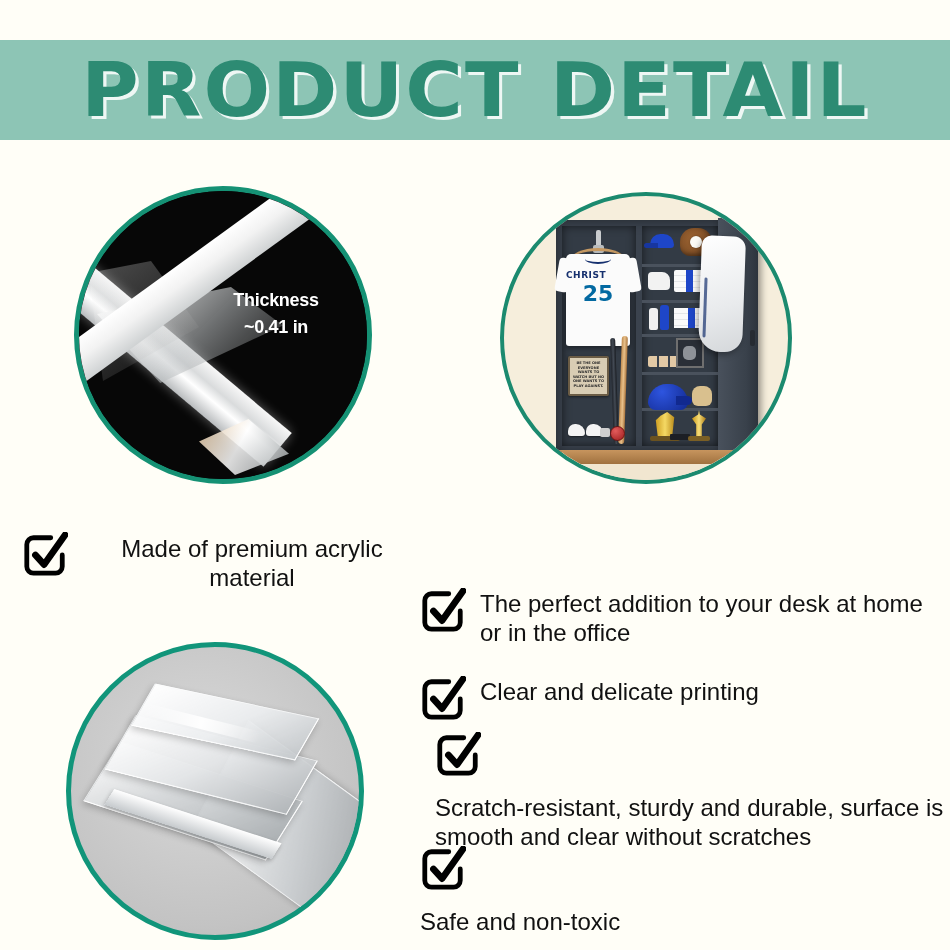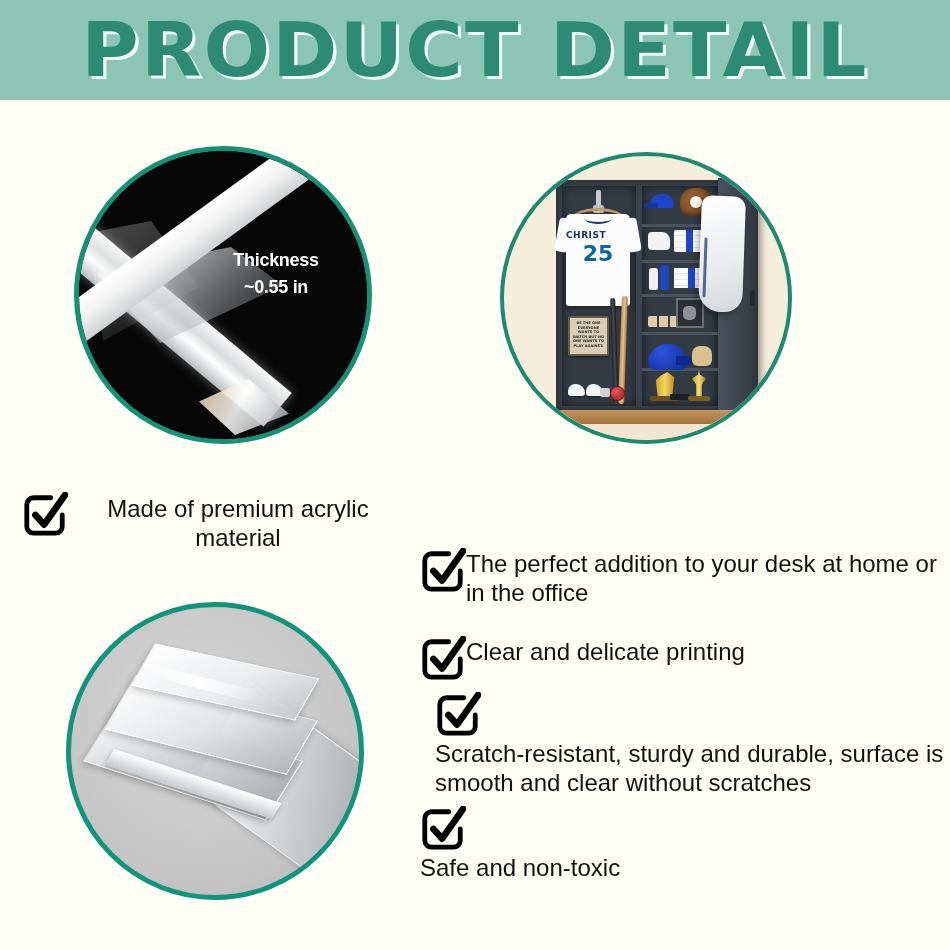--- a/index.html
+++ b/index.html
@@ -2,21 +2,21 @@
 <html><head>
 <meta charset="utf-8">
 <style>
   html,body{margin:0;padding:0;}
   body{
     width:950px;height:950px;overflow:hidden;
     background:#FFFEF7;
     font-family:"Liberation Sans", sans-serif;
     position:relative;
   }
-  .page{position:relative;width:950px;height:838px;}
+  .page{position:relative;width:950px;height:838px;margin-top:40px;}
 
   
   .header-band{
     position:absolute;left:0;top:0;width:950px;height:100px;
     background:#8DC5B5;
     overflow:hidden;
   }
   .header-title{
     position:absolute;left:0;top:4px;width:950px;
     text-align:center;
@@ -322,21 +322,21 @@
     transform:rotate(18deg) skewX(-14deg);
     box-shadow:0 2px 4px rgba(0,0,0,.25);
   }
   .sheet-hl{
     position:absolute;left:70px;top:70px;width:120px;height:12px;
     background:linear-gradient(90deg,rgba(255,255,255,0),rgba(255,255,255,.95),rgba(255,255,255,0));
     transform:rotate(14deg);
   }
 
   
-  .check-item{position:absolute;display:flex;align-items:flex-start;}
+  .check-item{position:absolute;display:flex;align-items:flex-start;gap:14px;}
   .chk{flex:0 0 auto;width:46px;height:46px;position:relative;}
   .chk svg{display:block;width:46px;height:46px;}
   .chk-text{
     color:#111;
     font-family:"Liberation Sans", sans-serif;
     font-size:24px;line-height:29px;
   }
 
   #item-acrylic{left:22px;top:492px;width:420px;}
   #item-acrylic .chk-text{text-align:center;width:340px;padding-top:2px;}
@@ -360,21 +360,21 @@
 
   <div class="circle" id="circle-thickness">
     <div class="blk-inner"></div>
     <div class="wedge-a"></div>
     <div class="wedge-face"></div>
     <div class="wedge-dark"></div>
     <div class="wedge-b"></div>
     <div class="wedge-spark"></div>
     <div class="thickness-label">
       <span>Thickness</span><br>
-      <span>~0.55 in</span>
+      <span>~0.41 in</span>
     </div>
   </div>
 
   <div class="circle" id="circle-locker">
     <div class="locker-scene">
       <div class="floor"></div>
       <div class="locker-body"></div>
       <div class="locker-left"></div>
       <div class="locker-right"></div>
 

